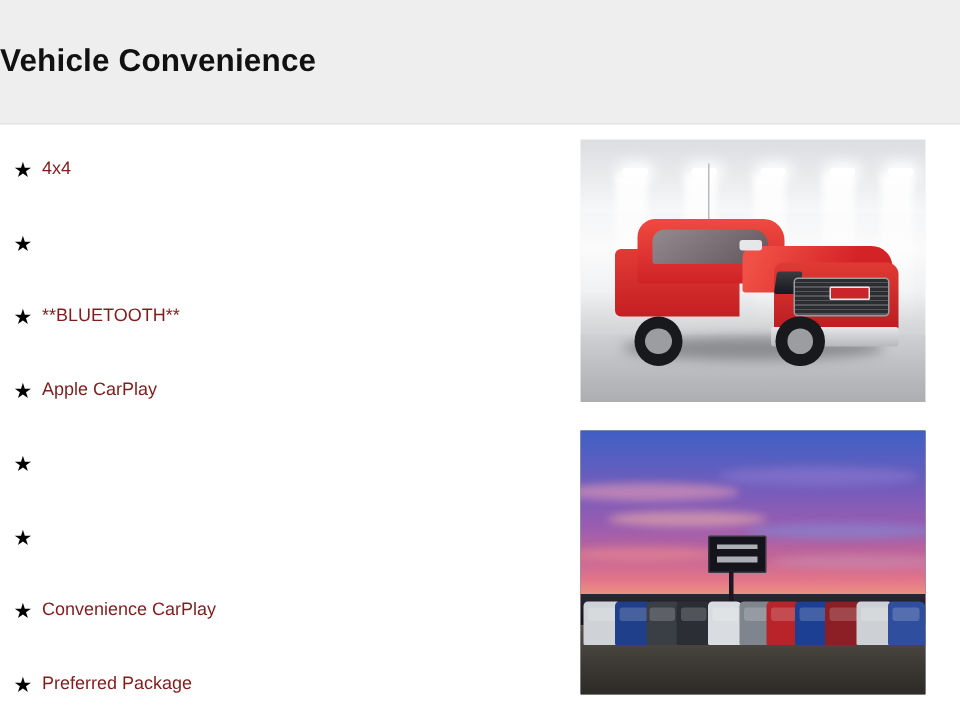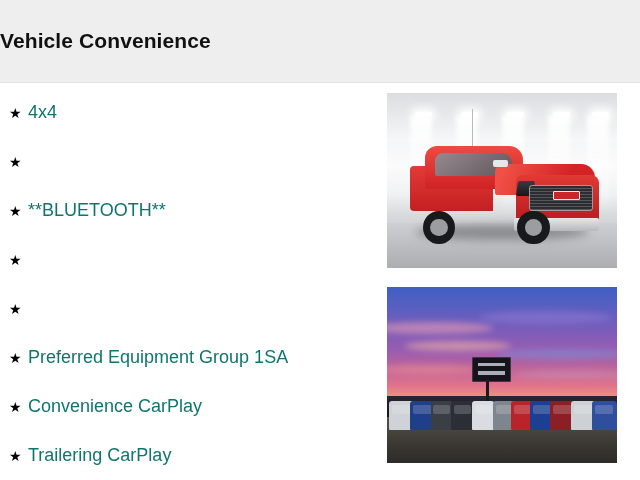--- a/index.html
+++ b/index.html
@@ -90,22 +90,22 @@
   }
   .bullet-star {
     flex: 0 0 auto;
     width: 19px;
     font-size: 14px;
     line-height: 1;
     color: #000000;
     text-align: left;
   }
   .highlight-label {
-    font-size: 18px;
-    color: #0f766e;
+    font-size: 12px;
+    color: #7f1d1d;
     line-height: 1.2;
     white-space: nowrap;
   }
 
   
   .photo {
     position: absolute;
     overflow: hidden;
   }
   .photo-truck {
@@ -384,35 +384,35 @@
     </li>
     <li class="highlight-item">
       <span class="bullet-star">★</span>
     </li>
     <li class="highlight-item">
       <span class="bullet-star">★</span>
       <span class="highlight-label">**BLUETOOTH**</span>
     </li>
     <li class="highlight-item">
       <span class="bullet-star">★</span>
-    </li>
-    <li class="highlight-item">
-      <span class="bullet-star">★</span>
-    </li>
-    <li class="highlight-item">
-      <span class="bullet-star">★</span>
-      <span class="highlight-label">Preferred Equipment Group 1SA</span>
+      <span class="highlight-label">Apple CarPlay</span>
+    </li>
+    <li class="highlight-item">
+      <span class="bullet-star">★</span>
+    </li>
+    <li class="highlight-item">
+      <span class="bullet-star">★</span>
     </li>
     <li class="highlight-item">
       <span class="bullet-star">★</span>
       <span class="highlight-label">Convenience CarPlay</span>
     </li>
     <li class="highlight-item">
       <span class="bullet-star">★</span>
-      <span class="highlight-label">Trailering CarPlay</span>
+      <span class="highlight-label">Preferred Package</span>
     </li>
   </ul>
 
   <div class="photo photo-truck">
     <div class="studio">
       <div class="ceiling"></div>
 
       <div class="lamp" style="left:12%"></div>
       <div class="lamp" style="left:32%"></div>
       <div class="lamp" style="left:52%"></div>

